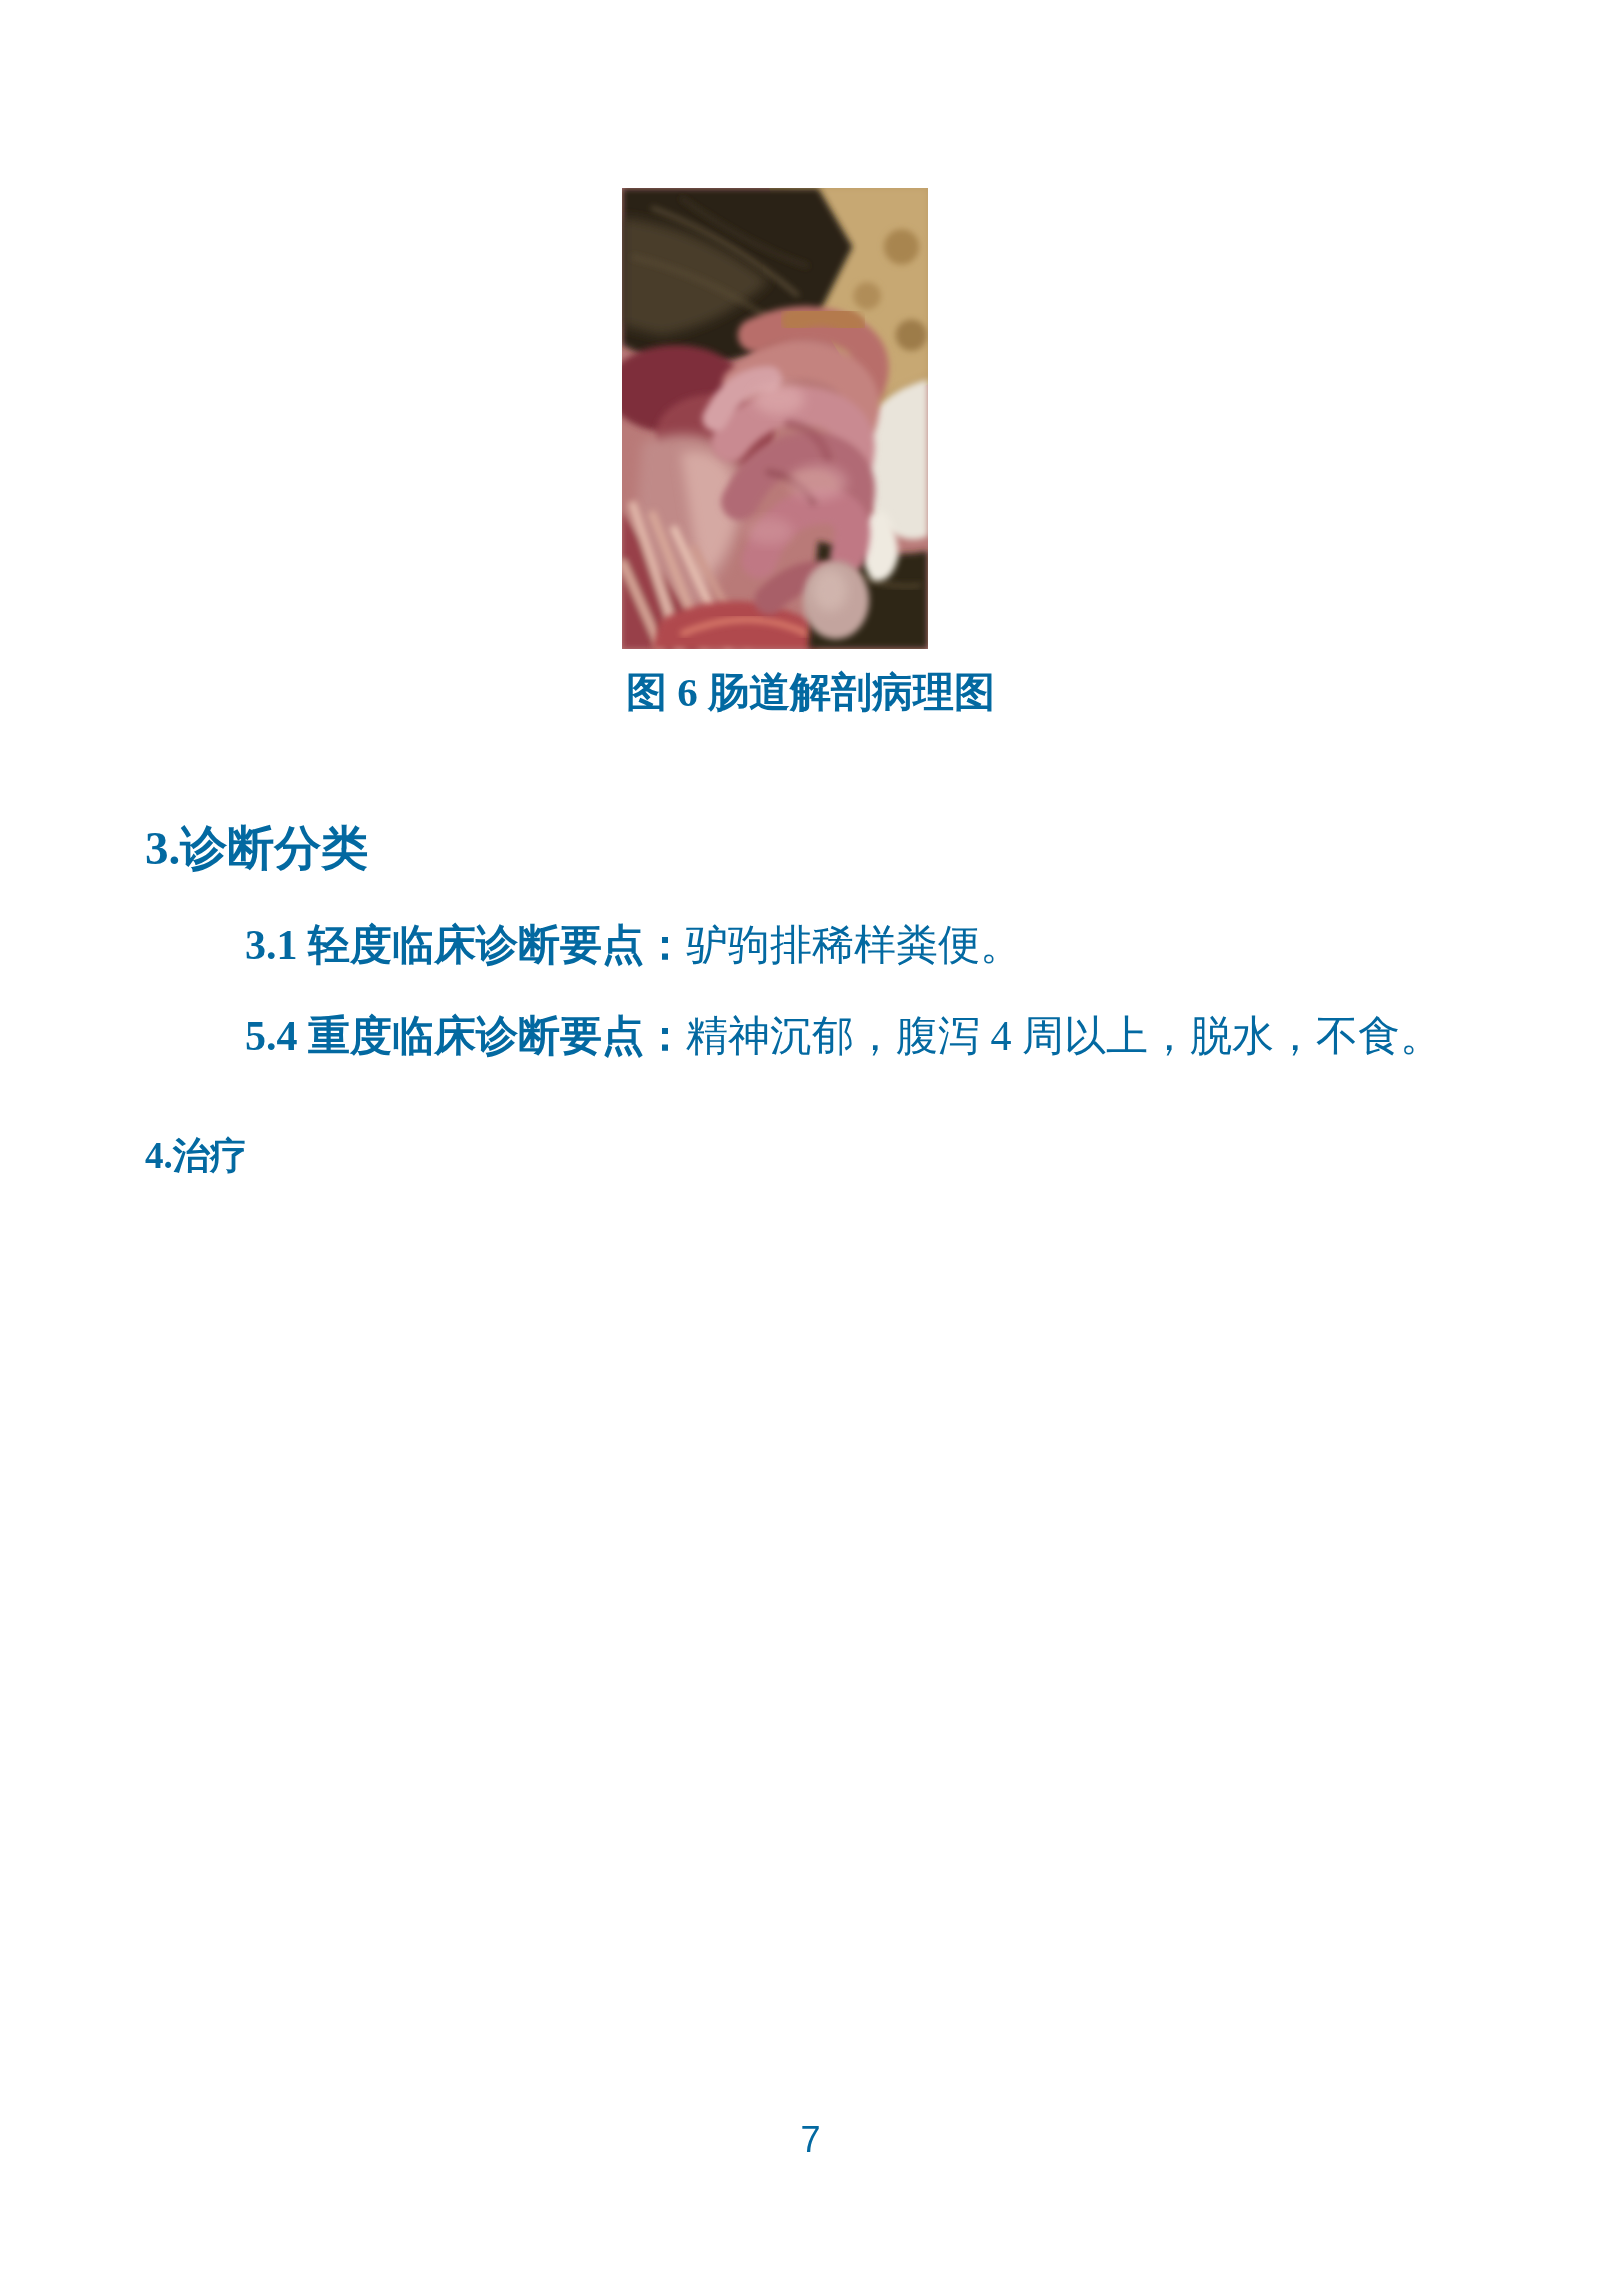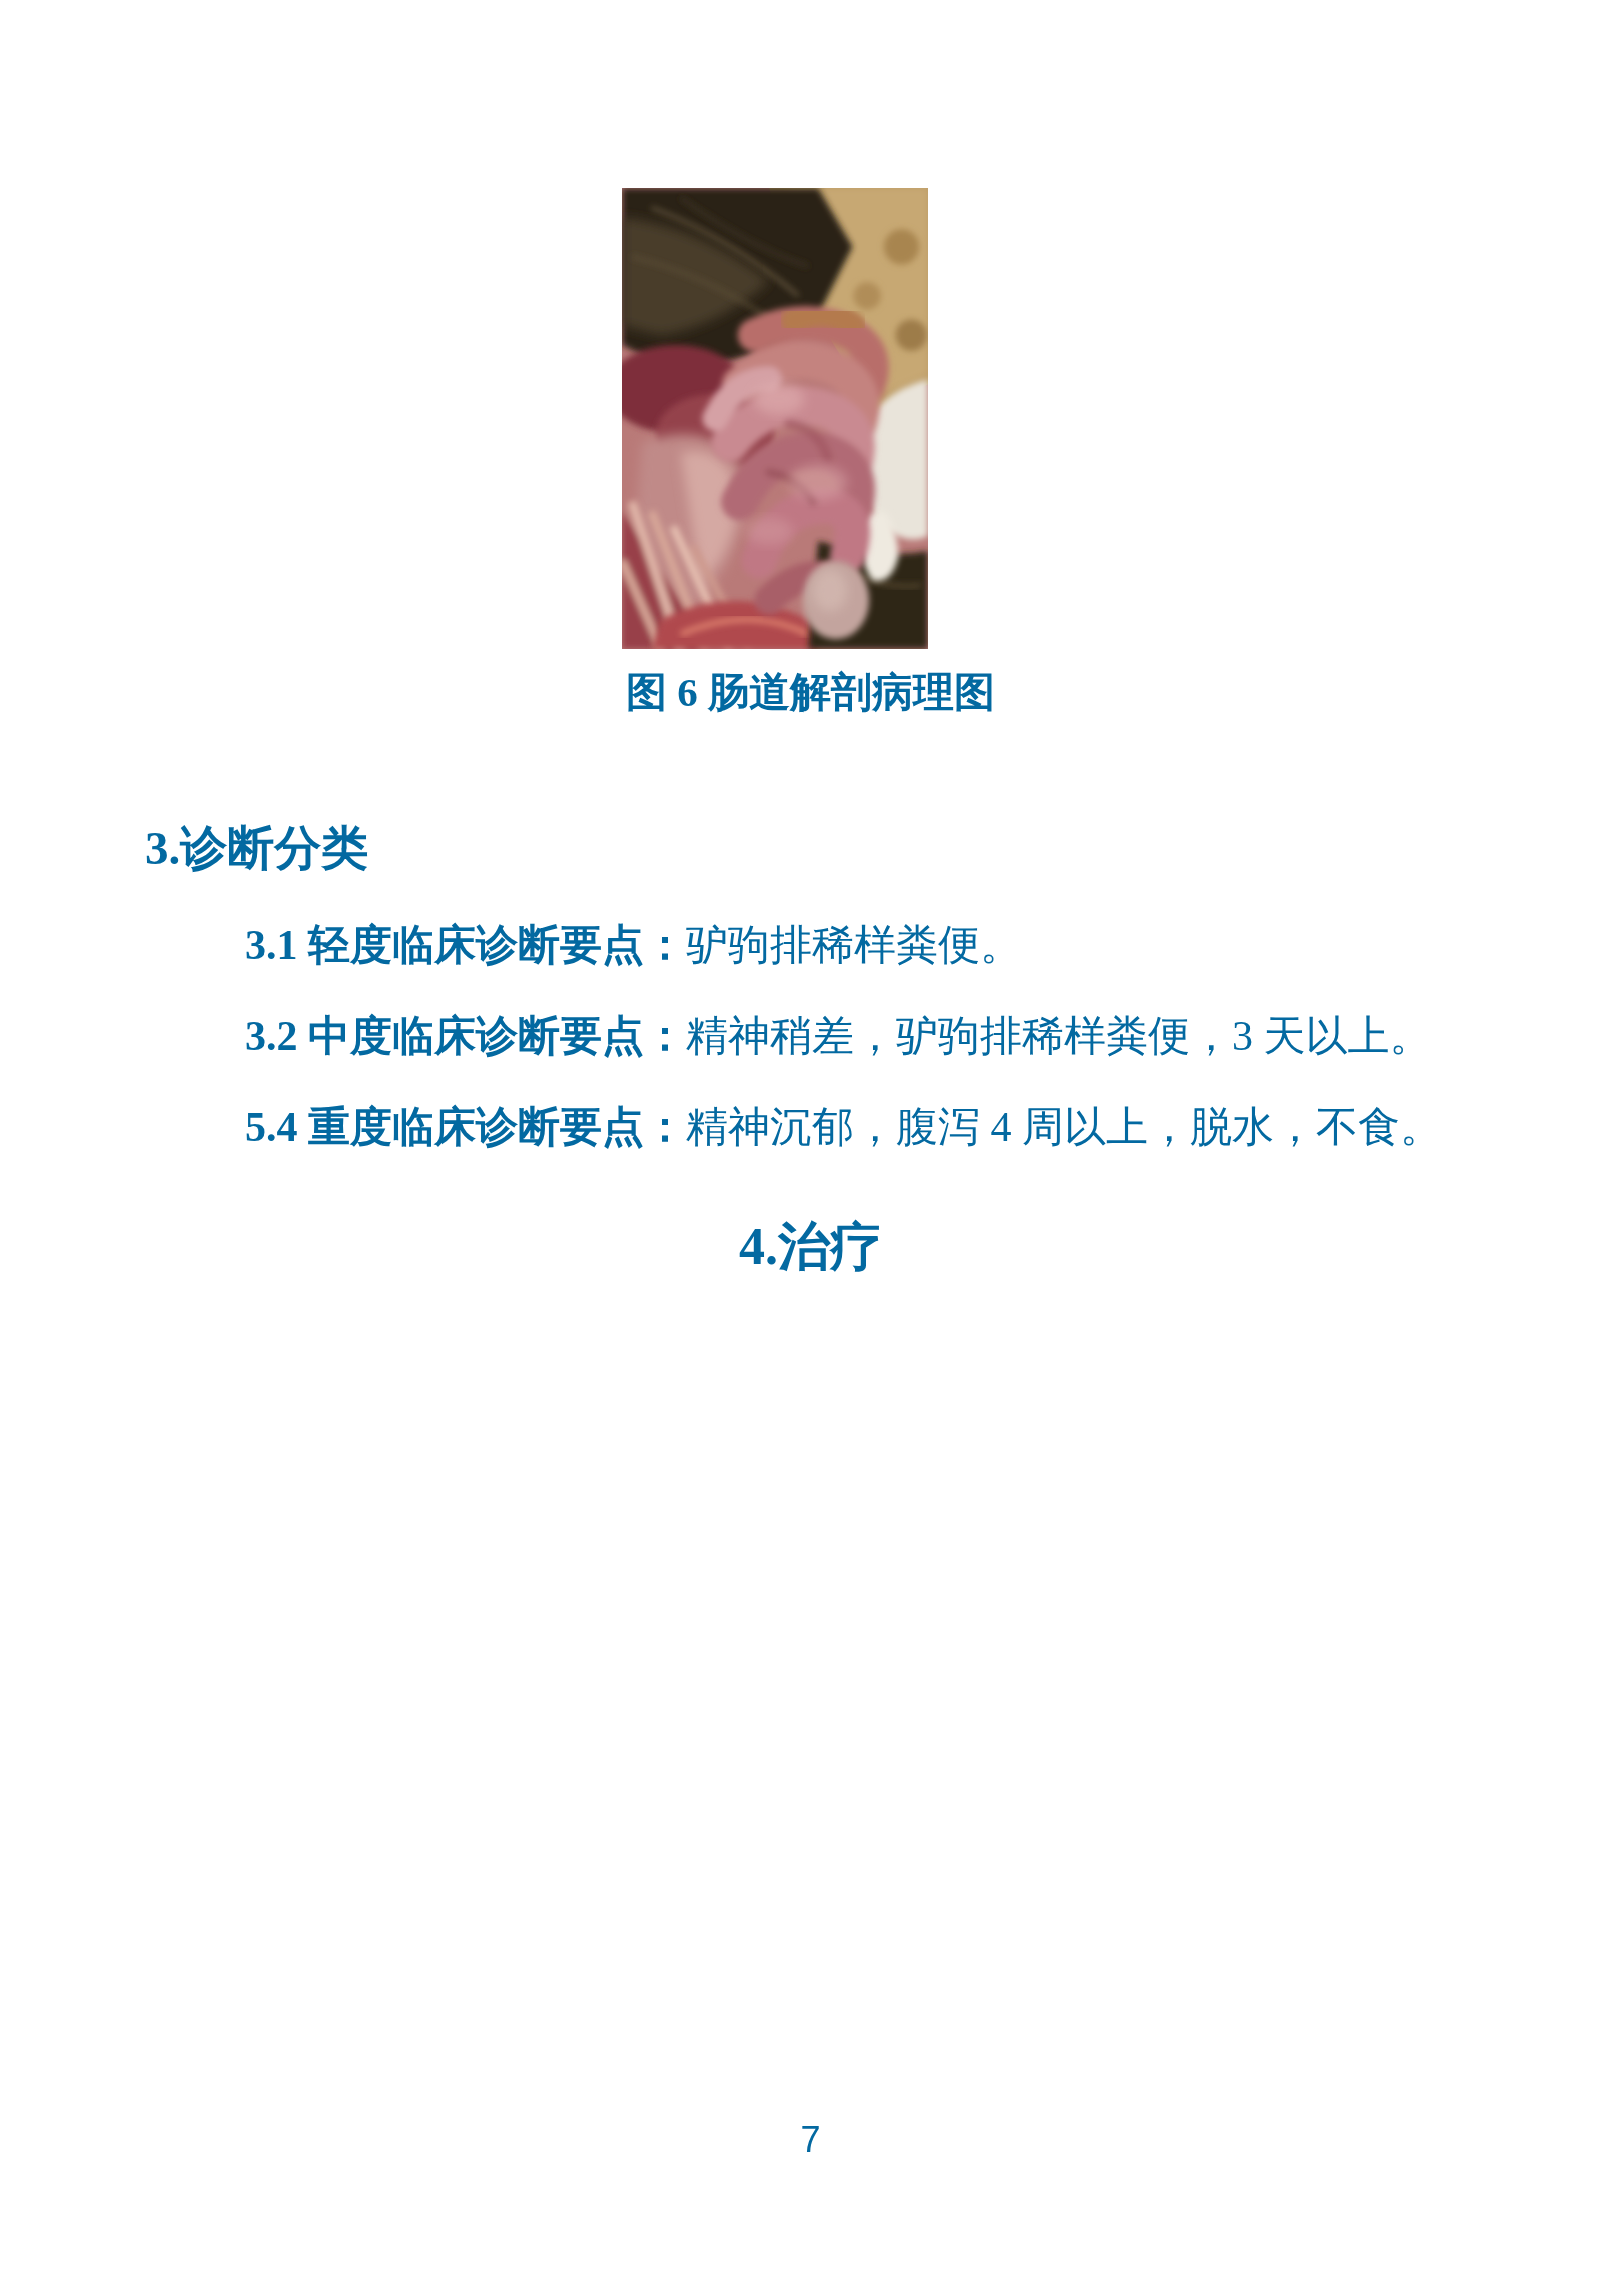--- a/index.html
+++ b/index.html
@@ -30,25 +30,24 @@
     line-height: 51px;
   }
   .content { padding: 0 145px; }
   h2.sec {
     font-size: 47px;
     font-weight: bold;
     margin: 102px 0 23.5px 0;
     line-height: 57px;
   }
   h2.sec2 {
-    font-size: 52px;
+    font-size: 37px;
     font-weight: bold;
     margin: 45px 0 29px 0;
     line-height: 57px;
-    text-align: center;
   }
   p.body {
     font-size: 42px;
     line-height: 91px;
     margin: 0;
     text-align: justify;
     text-justify: inter-character;
     text-indent: 100px;
   }
   p.body b { font-weight: bold; }
@@ -141,21 +140,20 @@
     </div>
     <figcaption>图 6 肠道解剖病理图</figcaption>
   </figure>
 
   <div class="content">
 
     <h2 class="sec">3.诊断分类</h2>
 
     <p class="body"><b>3.1 轻度临床诊断要点：</b><span>驴驹排稀样粪便。</span></p>
 
-    <p class="body"><b>3.2 中度临床诊断要点：</b><span>精神稍差，驴驹排稀样粪便，3 天以上。</span></p>
 
     <p class="body"><b>5.4 重度临床诊断要点：</b><span>精神沉郁，腹泻 4 周以上，脱水，不食。</span></p>
 
     <h2 class="sec2">4.治疗</h2>
 
 
 
   </div>
 
   <div class="page-number">7</div>

